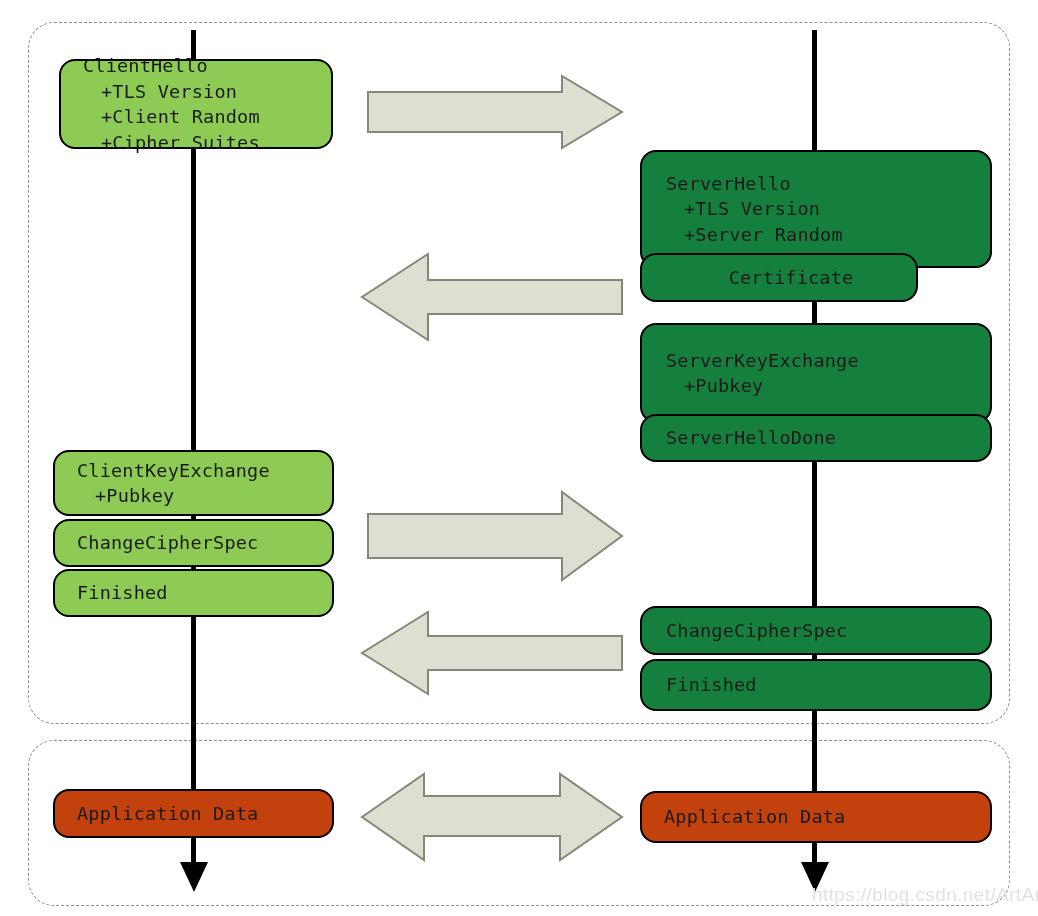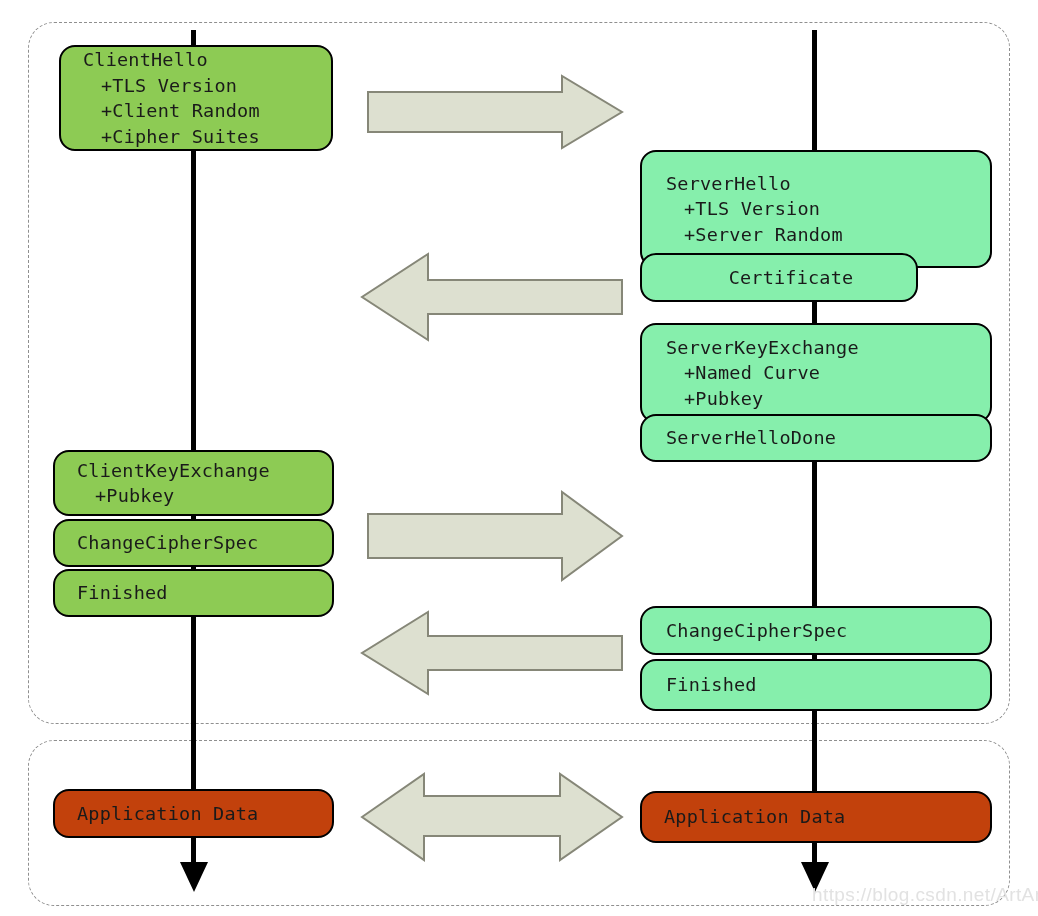--- a/index.html
+++ b/index.html
@@ -52,21 +52,21 @@
     display: flex;
     flex-direction: column;
     justify-content: center;
     color: #1a1a1a;
     font-size: 18.5px;
     line-height: 25.5px;
     letter-spacing: 0.2px;
     white-space: pre;
   }
   .msg.green  { background: #8DCB54; }
-  .msg.orange { background: #86efac; padding-left: 24px; }
+  .msg.orange { background: #15803d; padding-left: 24px; }
   .msg.rose   { background: #c2410c; }
 
   .msg .sub { padding-left: 18px; }
 
   
   .arrow {
     position: absolute;
   }
   .arrow svg { display: block; }
 
@@ -87,21 +87,21 @@
 
   <div class="phase-box" style="left:28px; top:22px; width:982px; height:702px;"></div>
   <div class="phase-box" style="left:28px; top:740px; width:982px; height:166px;"></div>
 
   <div class="timeline" style="left:191px; top:30px; height:838px;"></div>
   <div class="timeline-head" style="left:179.5px; top:862px;"></div>
 
   <div class="timeline" style="left:812px; top:30px; height:838px;"></div>
   <div class="timeline-head" style="left:800.5px; top:862px;"></div>
 
-  <div class="msg green" style="left:59px; top:45px; width:274px; height:106px;">
+  <div class="msg green" style="left:59px; top:59px; width:274px; height:90px;">
     <div>ClientHello</div>
     <div class="sub">+TLS Version</div>
     <div class="sub">+Client Random</div>
     <div class="sub">+Cipher Suites</div>
   </div>
 
   <div class="msg green" style="left:53px; top:450px; width:281px; height:66px;">
     <div>ClientKeyExchange</div>
     <div class="sub">+Pubkey</div>
   </div>
@@ -119,21 +119,20 @@
     <div class="sub">+TLS Version</div>
     <div class="sub">+Server Random</div>
   </div>
 
   <div class="msg orange" style="left:640px; top:253px; width:278px; height:49px;align-items:center;">
     <div>Certificate</div>
   </div>
 
   <div class="msg orange" style="left:640px; top:323px; width:352px; height:100px;">
     <div>ServerKeyExchange</div>
-    <div class="sub">+Named Curve</div>
     <div class="sub">+Pubkey</div>
   </div>
 
   <div class="msg orange" style="left:640px; top:414px; width:352px; height:48px;">
     <div>ServerHelloDone</div>
   </div>
 
   <div class="msg orange" style="left:640px; top:606px; width:352px; height:49px;">
     <div>ChangeCipherSpec</div>
   </div>

